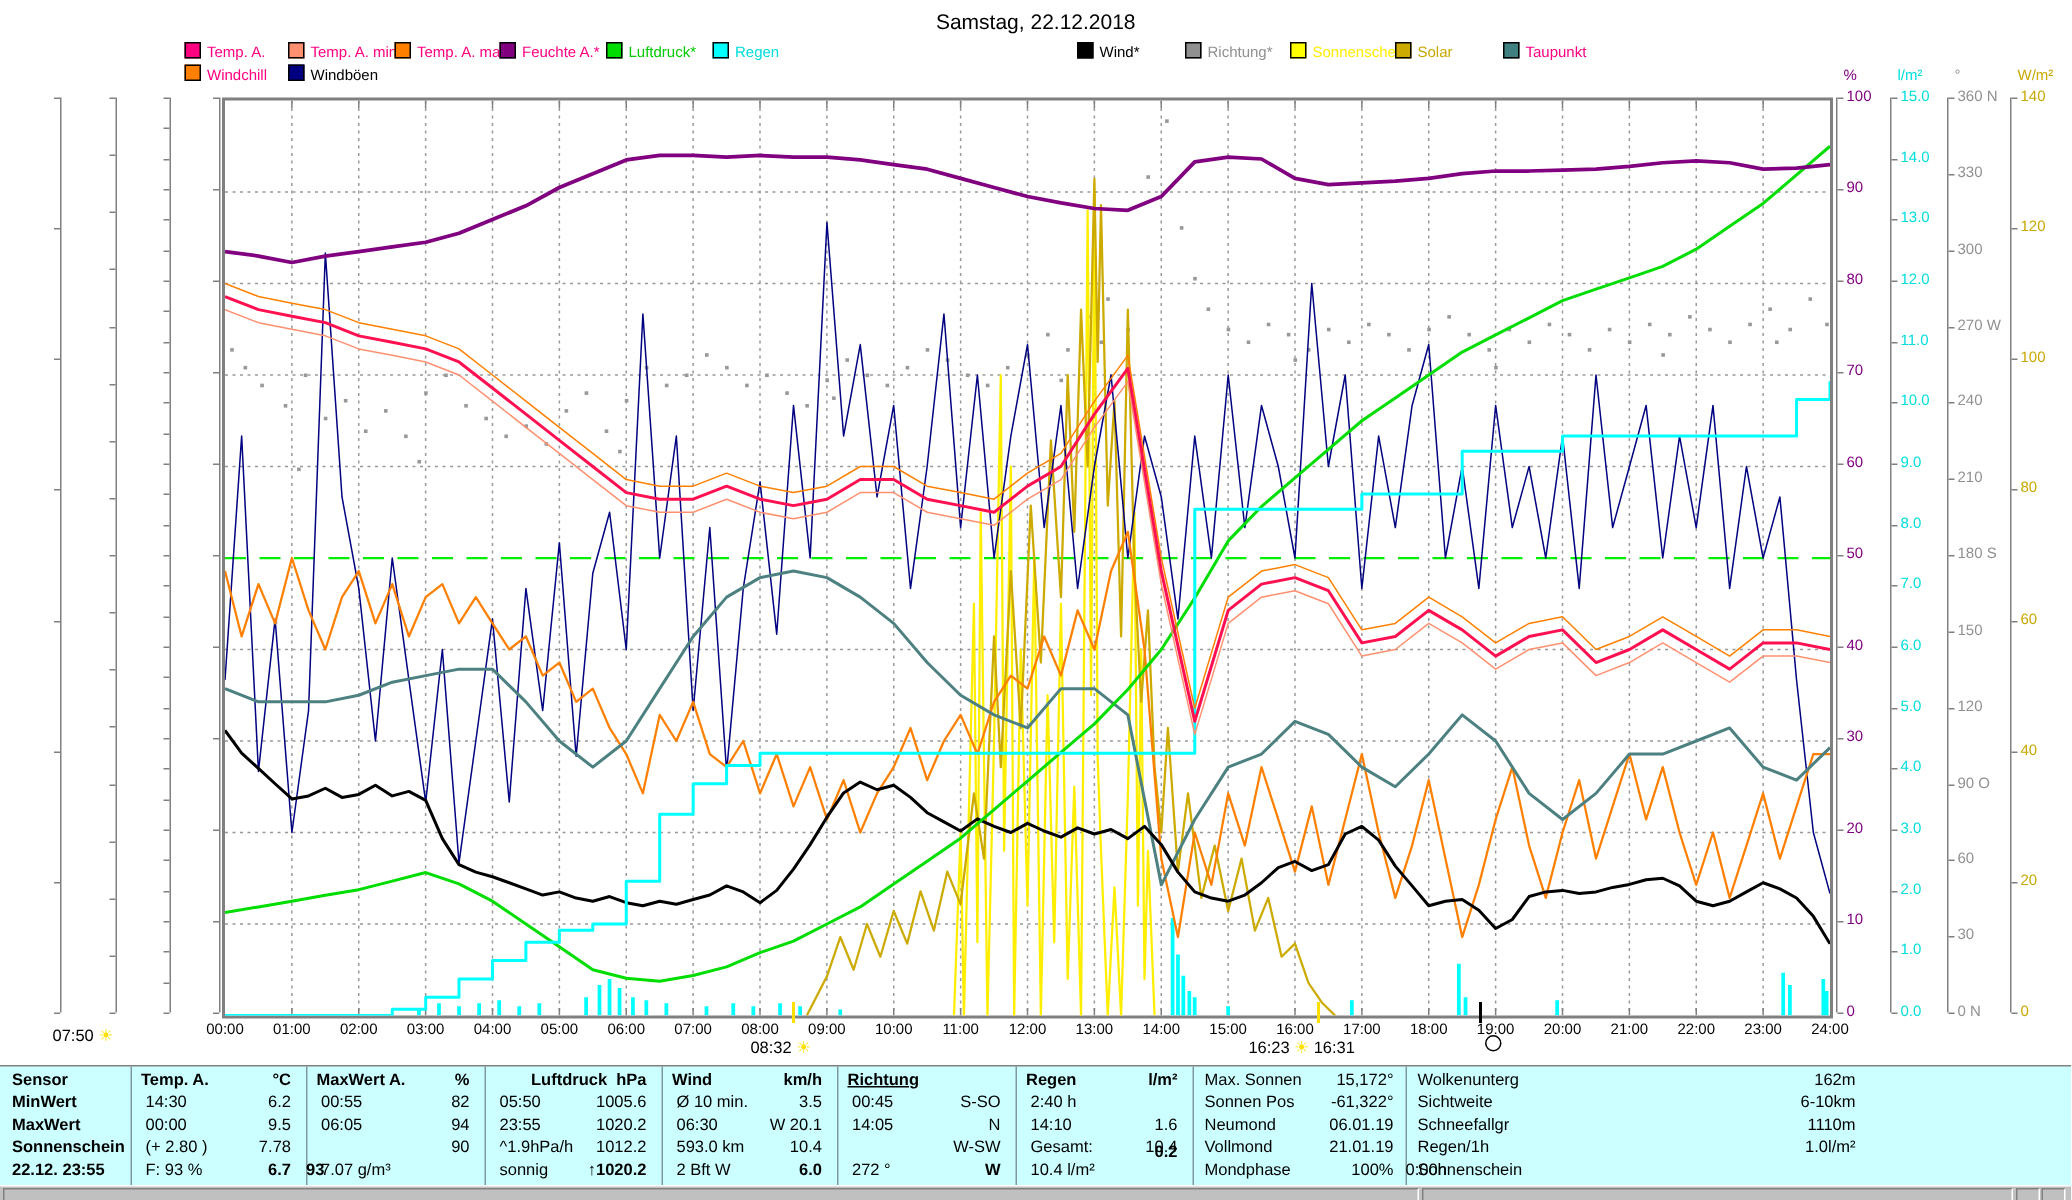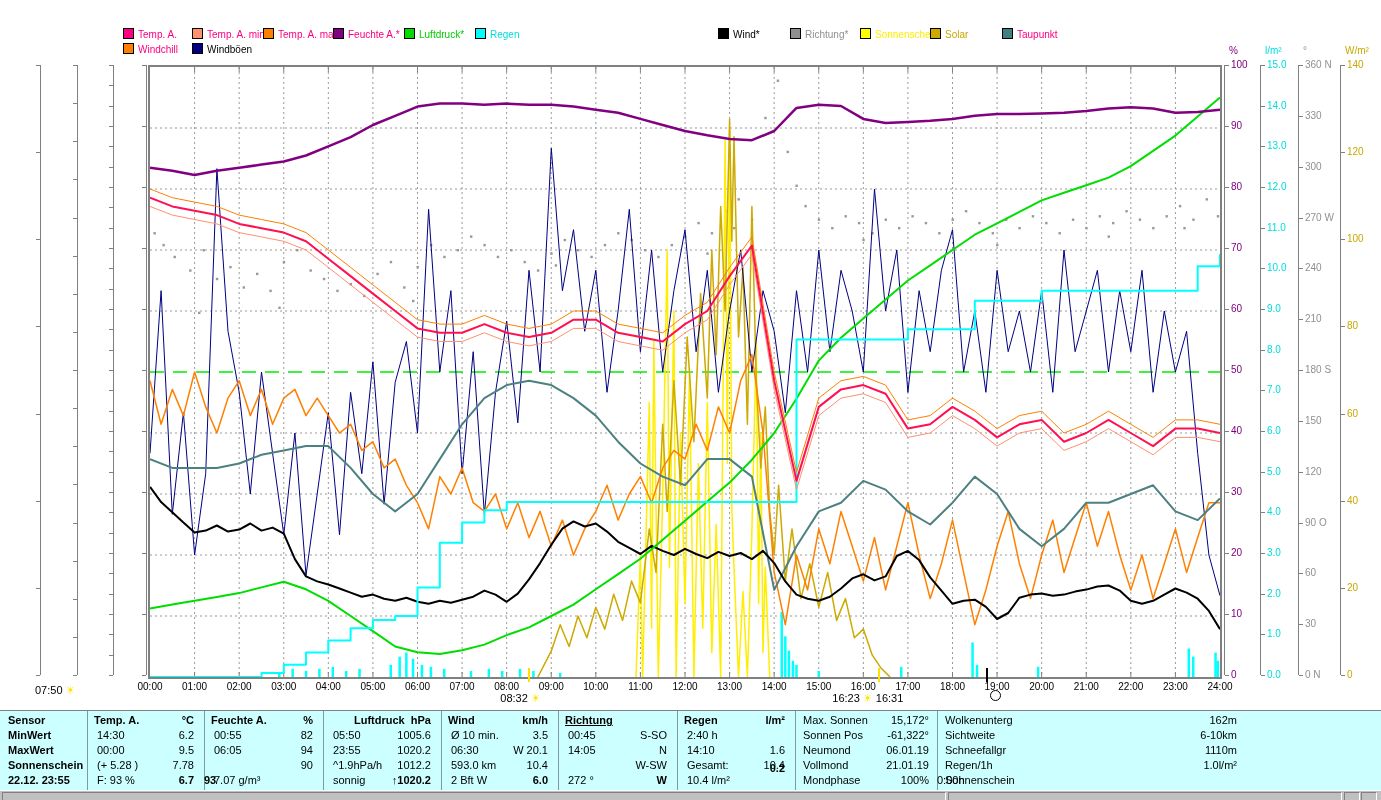--- a/index.html
+++ b/index.html
@@ -22,20 +22,21 @@
   .tcell{position:absolute;white-space:nowrap;}
   .vsep{position:absolute;top:0;width:1px;height:80px;background:#8099a0;}
   .b{font-weight:bold;}
   #statusbar{position:absolute;left:0;top:790px;width:1381px;height:10px;background:#c0c0c0;border-top:1px solid #fff;}
   .spanel{position:absolute;top:1px;height:7px;border:1px solid;border-color:#808080 #fff #fff #808080;background:#c0c0c0;}
 </style>
 </head>
 <body>
 
 <div id="page">
+  <div class="abs" id="title">Samstag, 22.12.2018</div>
   <div class="abs" id="legend">
       <div class="leg-item" style="left: 123px; top: 28px;"><span class="leg-sq" style="background: rgb(255, 0, 128);"></span><span style="color: rgb(255, 0, 128);">Temp. A.</span></div>
       <div class="leg-item" style="left: 192px; top: 28px;"><span class="leg-sq" style="background: rgb(255, 144, 112);"></span><span style="color: rgb(255, 0, 128);">Temp. A. min</span></div>
       <div class="leg-item" style="left: 263px; top: 28px;"><span class="leg-sq" style="background: rgb(255, 128, 0);"></span><span style="color: rgb(255, 0, 128);">Temp. A. max</span></div>
       <div class="leg-item" style="left: 333px; top: 28px;"><span class="leg-sq" style="background: rgb(128, 0, 128);"></span><span style="color: rgb(255, 0, 128);">Feuchte A.*</span></div>
       <div class="leg-item" style="left: 404px; top: 28px;"><span class="leg-sq" style="background: rgb(0, 221, 0);"></span><span style="color: rgb(0, 204, 0);">Luftdruck*</span></div>
       <div class="leg-item" style="left: 475px; top: 28px;"><span class="leg-sq" style="background: rgb(0, 255, 255);"></span><span style="color: rgb(0, 221, 221);">Regen</span></div>
       <div class="leg-item" style="left: 718px; top: 28px;"><span class="leg-sq" style="background: rgb(0, 0, 0);"></span><span style="color: rgb(0, 0, 0);">Wind*</span></div>
       <div class="leg-item" style="left: 790px; top: 28px;"><span class="leg-sq" style="background: rgb(144, 144, 144);"></span><span style="color: rgb(144, 144, 144);">Richtung*</span></div>
       <div class="leg-item" style="left: 860px; top: 28px;"><span class="leg-sq" style="background: rgb(255, 255, 0);"></span><span style="color: rgb(255, 238, 0);">Sonnenschein</span></div>
@@ -482,26 +483,26 @@
       <div class="tcell b" style="left: 8px; top: 33px;">MaxWert</div>
       <div class="tcell b" style="left: 8px; top: 48px;">Sonnenschein</div>
       <div class="tcell b" style="left: 8px; top: 63px;">22.12. 23:55</div>
       <div class="vsep" style="left: 87px;"></div>
       <div class="tcell b" style="left: 94px; top: 3px;">Temp. A.</div>
       <div class="tcell b" style="left: 87px; top: 3px; width: 107px; text-align: right;">°C</div>
       <div class="tcell" style="left: 97px; top: 18px;">14:30</div>
       <div class="tcell" style="left: 87px; top: 18px; width: 107px; text-align: right;">6.2</div>
       <div class="tcell" style="left: 97px; top: 33px;">00:00</div>
       <div class="tcell" style="left: 87px; top: 33px; width: 107px; text-align: right;">9.5</div>
-      <div class="tcell" style="left: 97px; top: 48px;">(+ 5.28 )</div>
+      <div class="tcell" style="left: 97px; top: 48px;">(+ 2.80 )</div>
       <div class="tcell" style="left: 87px; top: 48px; width: 107px; text-align: right;">7.78</div>
       <div class="tcell" style="left: 97px; top: 63px;">F: 93 %</div>
       <div class="tcell b" style="left: 87px; top: 63px; width: 107px; text-align: right;">6.7</div>
       <div class="vsep" style="left: 204px;"></div>
-      <div class="tcell b" style="left: 211px; top: 3px;">Feuchte A.</div>
+      <div class="tcell b" style="left: 211px; top: 3px;">MaxWert A.</div>
       <div class="tcell b" style="left: 204px; top: 3px; width: 109px; text-align: right;">%</div>
       <div class="tcell" style="left: 214px; top: 18px;">00:55</div>
       <div class="tcell" style="left: 204px; top: 18px; width: 109px; text-align: right;">82</div>
       <div class="tcell" style="left: 214px; top: 33px;">06:05</div>
       <div class="tcell" style="left: 204px; top: 33px; width: 109px; text-align: right;">94</div>
       <div class="tcell" style="left: 214px; top: 48px;"></div>
       <div class="tcell" style="left: 204px; top: 48px; width: 109px; text-align: right;">90</div>
       <div class="tcell" style="left: 214px; top: 63px;">7.07 g/m³</div>
       <div class="tcell b" style="left: 204px; top: 63px; width: 109px; text-align: left;">93</div>
       <div class="vsep" style="left: 323px;"></div>

